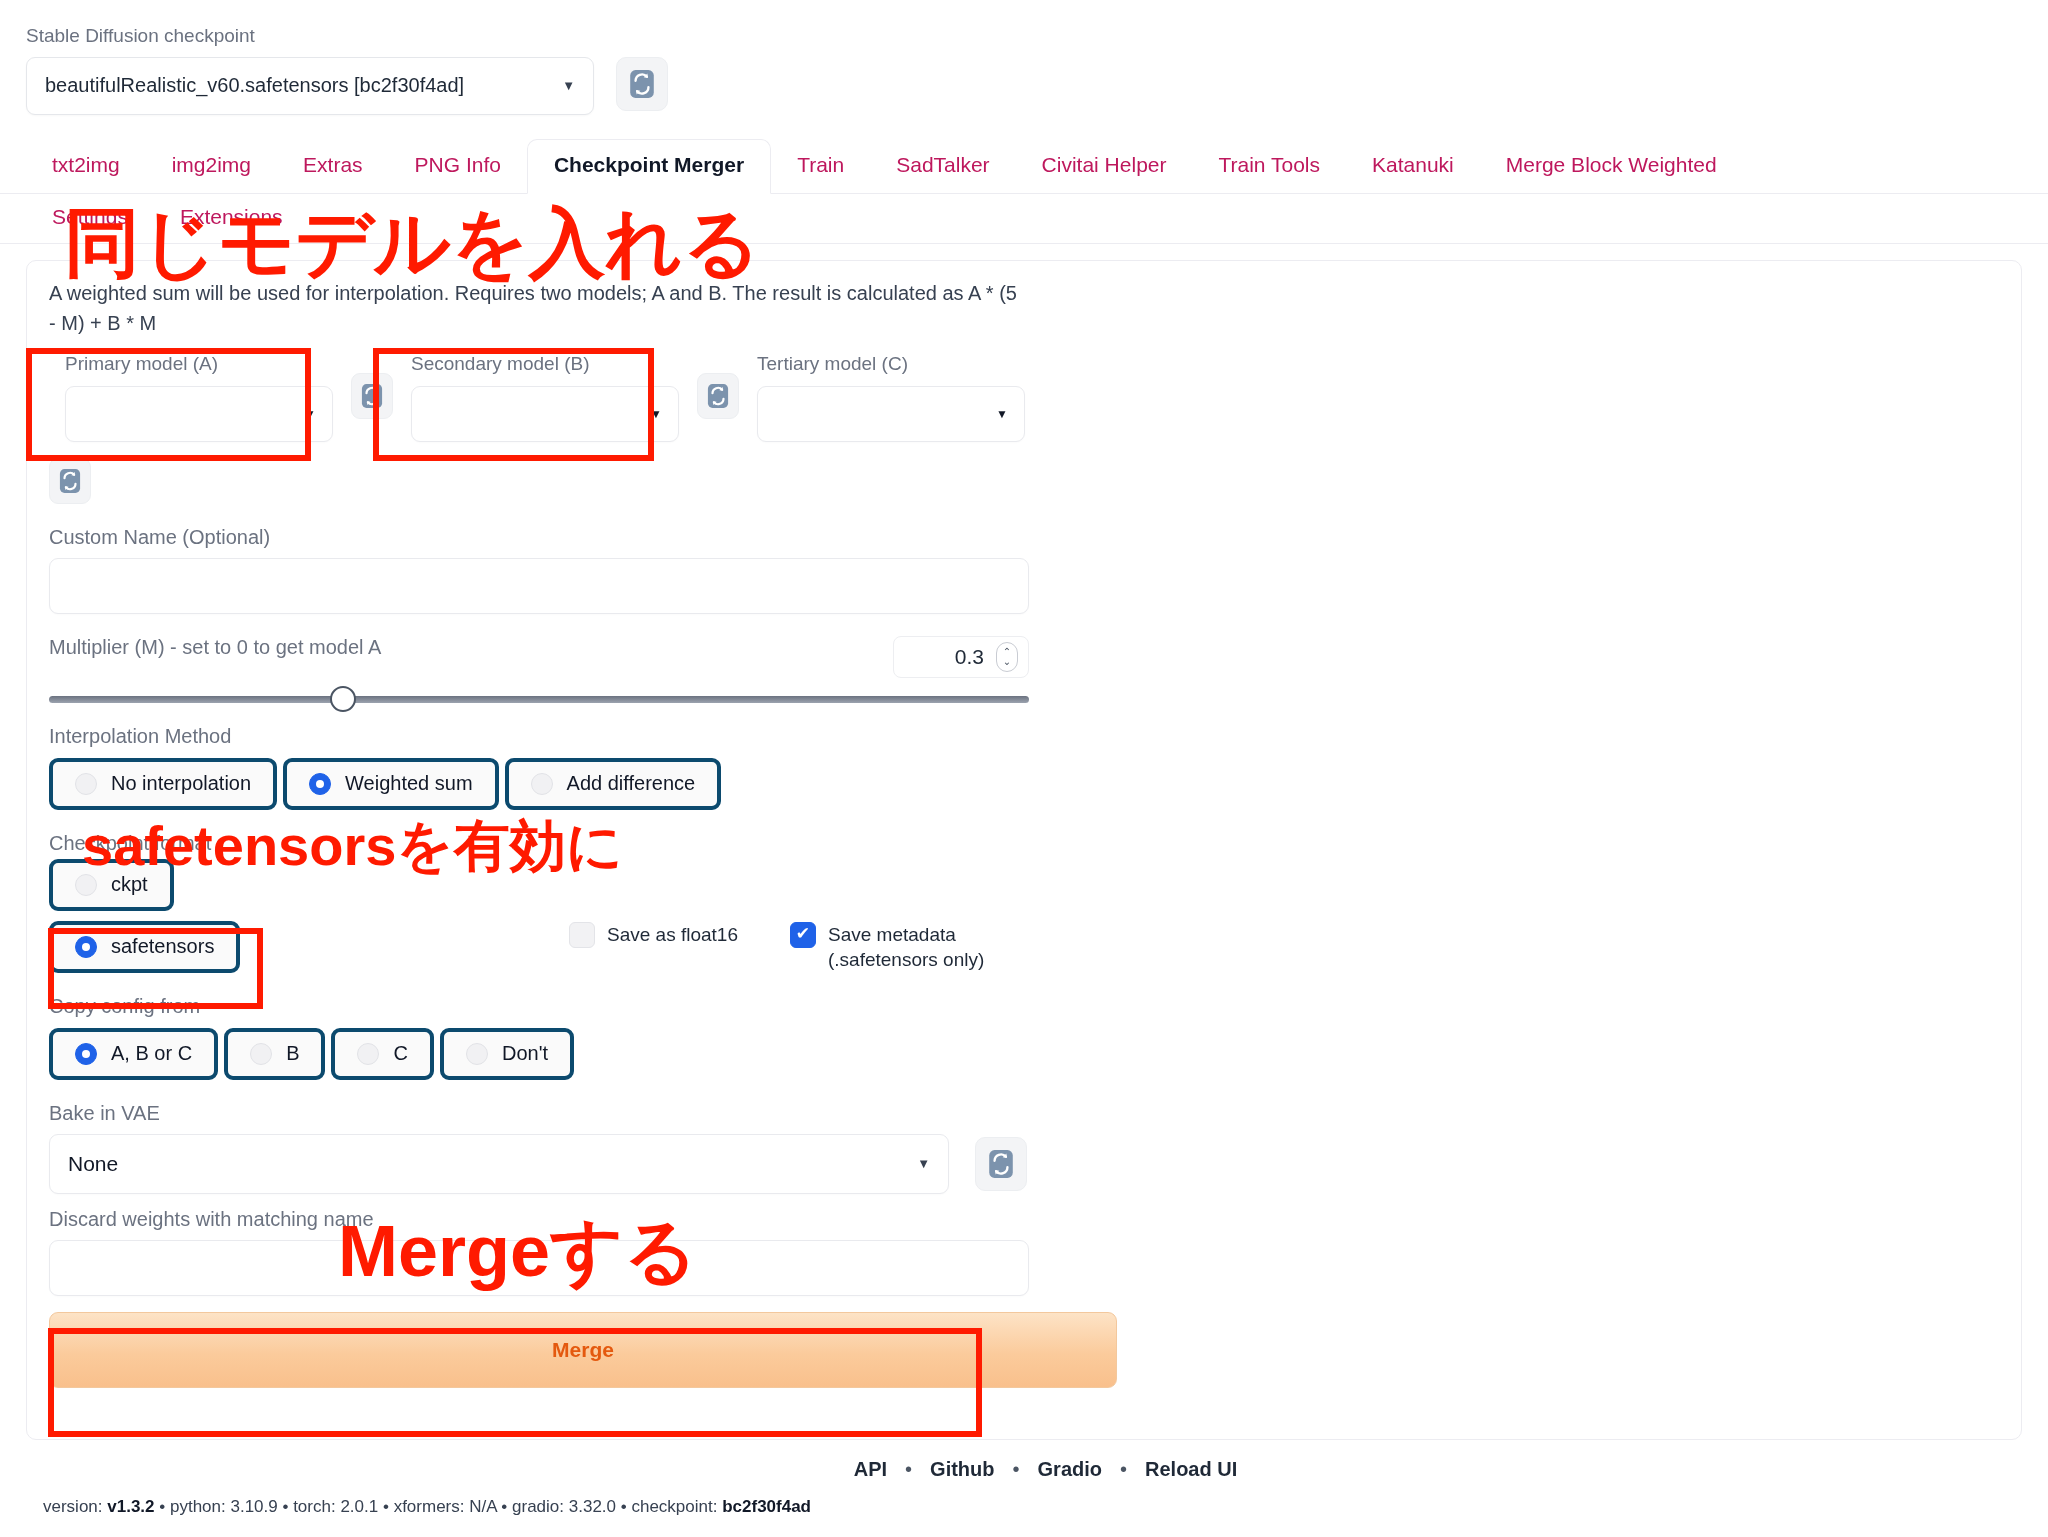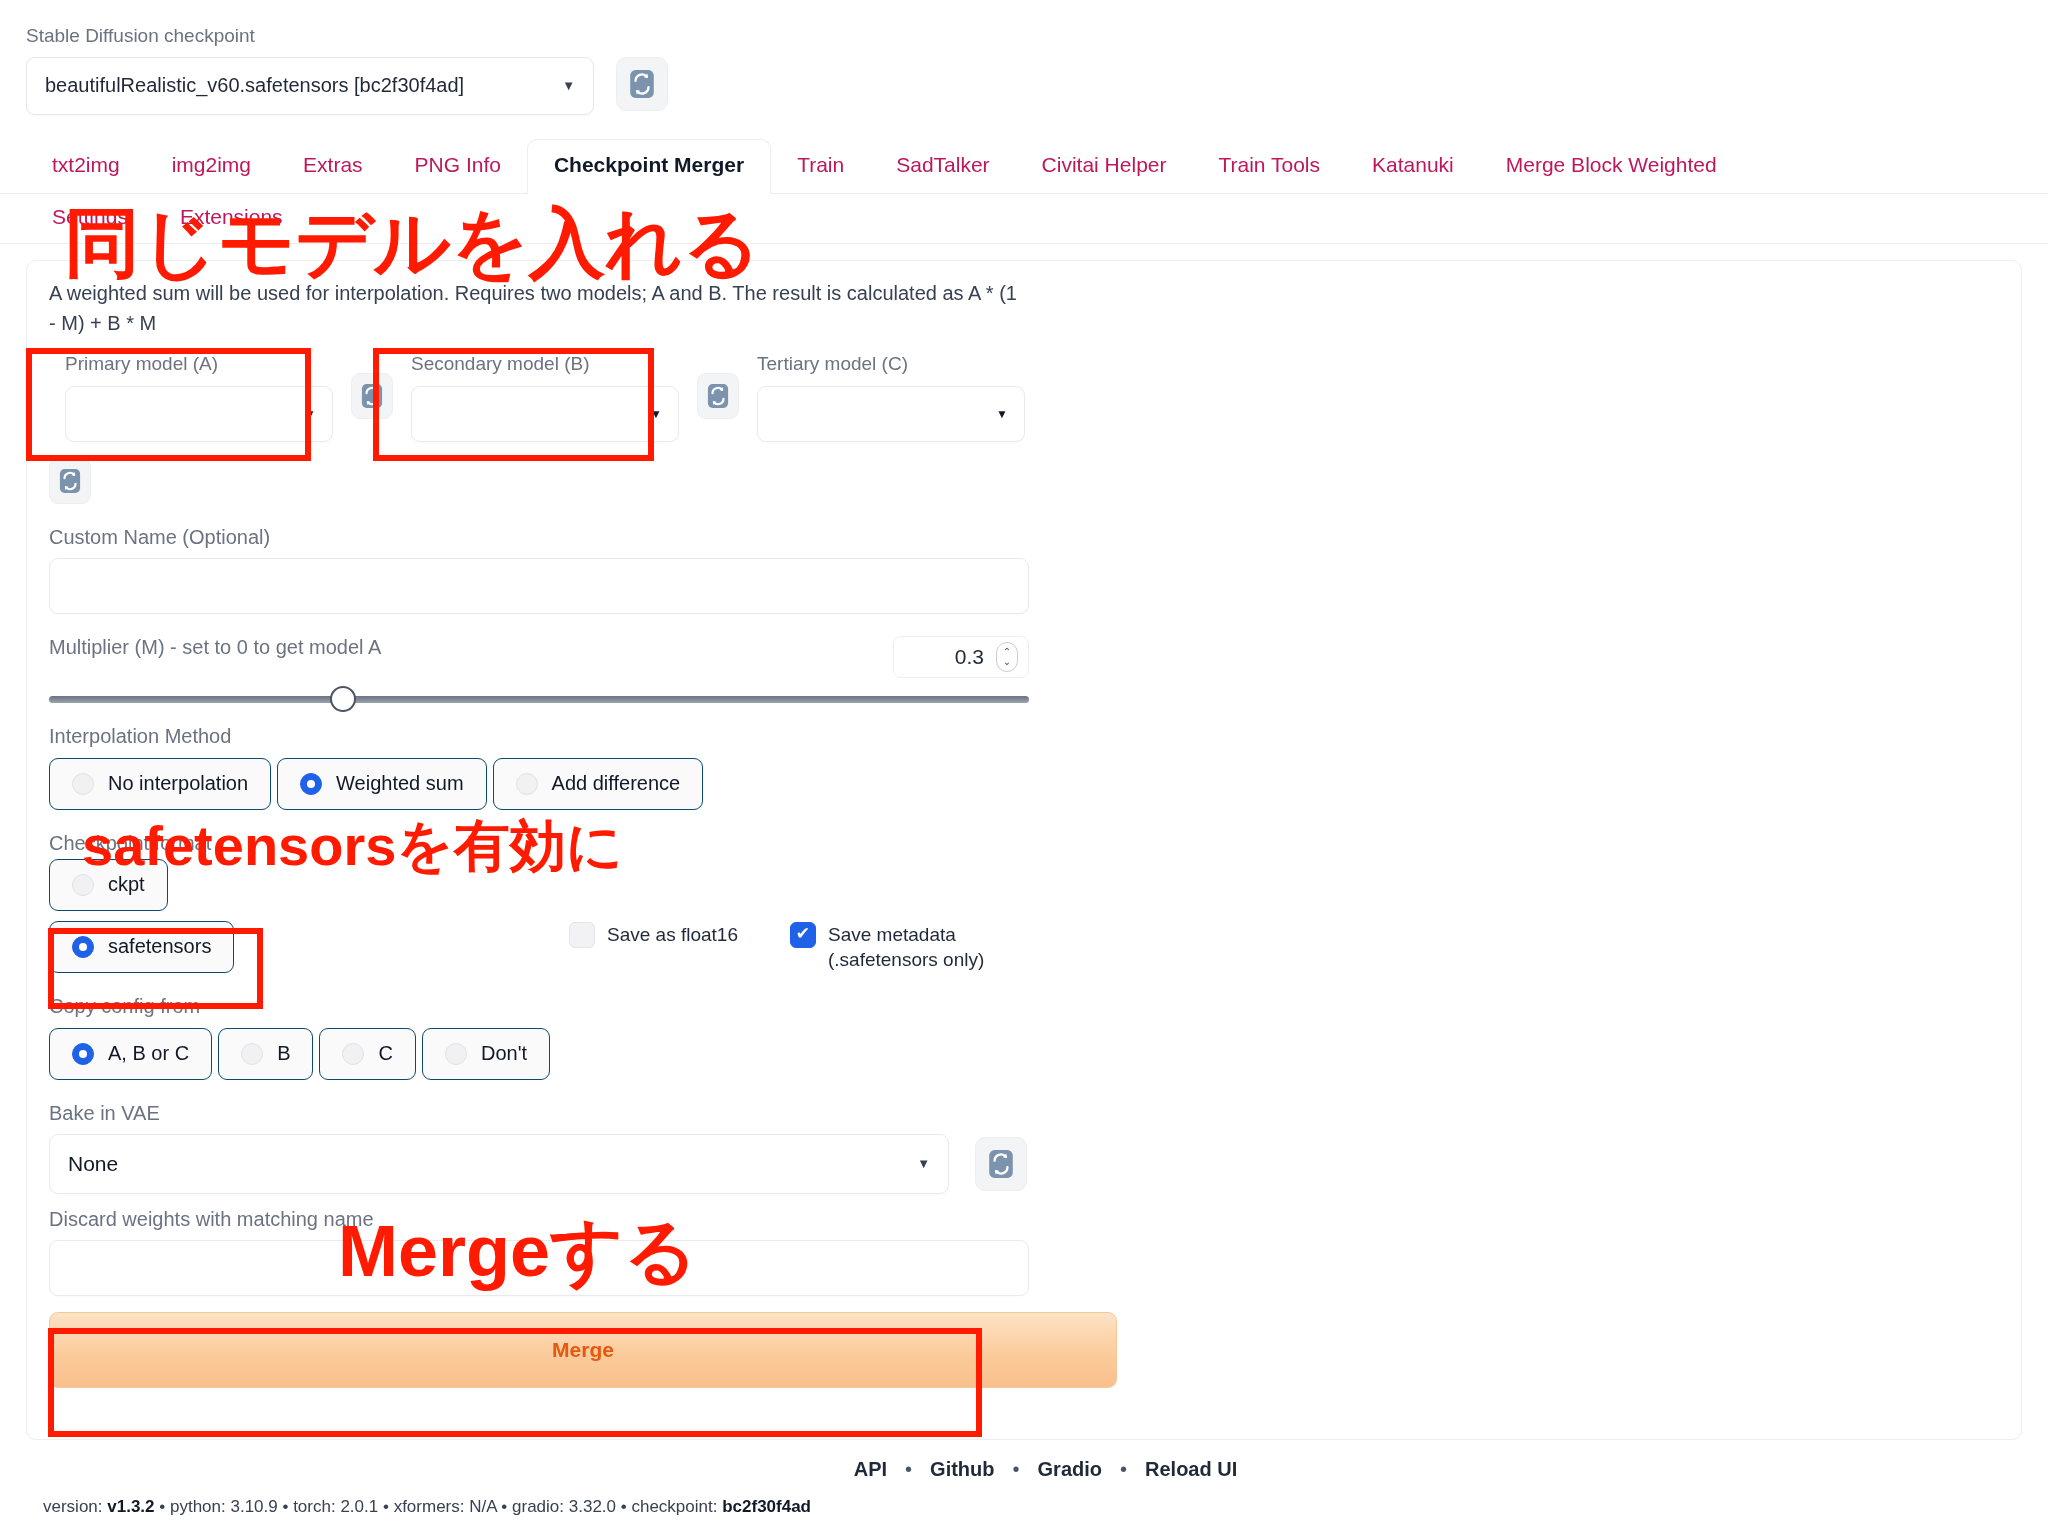--- a/index.html
+++ b/index.html
@@ -175,21 +175,21 @@
     width: 26px; height: 26px;
     background:#fff;
     border: 2px solid #4b5563;
     border-radius: 50%;
   }
 
   
   .radio-group { display:flex; gap: 0; margin-top: 10px; flex-wrap: wrap; }
   .radio-pill {
     height: 52px;
-    border: 1px solid #0c4a6e;
+    border: 4px solid #0c4a6e;
     border-radius: 9px;
     background:#fafafa;
     display:flex; align-items:center;
     gap: 14px;
     padding: 0 22px;
     font-size: 20px;
     color:#111827;
     margin-right: 6px;
   }
   .radio-dot {
@@ -315,21 +315,21 @@
   <div class="tab">Katanuki</div>
   <div class="tab">Merge Block Weighted</div>
 </div>
 <div class="tabs2">
   <div class="tab">Settings</div>
   <div class="tab">Extensions</div>
 </div>
 
 <div class="panel">
 
-  <div class="desc">A weighted sum will be used for interpolation. Requires two models; A and B. The result is calculated as A * (1 - M) + B * M</div>
+  <div class="desc">A weighted sum will be used for interpolation. Requires two models; A and B. The result is calculated as A * (5 - M) + B * M</div>
 
   <div class="models">
     <div class="model-col">
       <div class="field-label">Primary model (A)</div>
       <div class="dropdown">
         <span></span>
         <span class="caret">▼</span>
       </div>
     </div>
 

